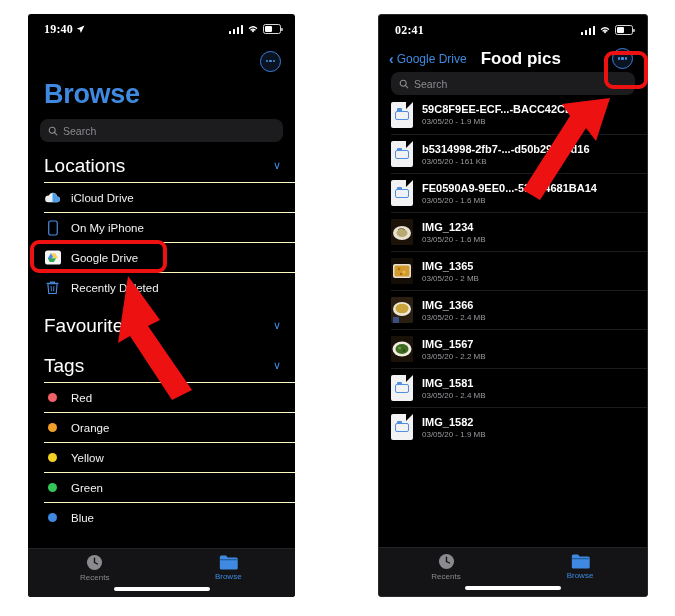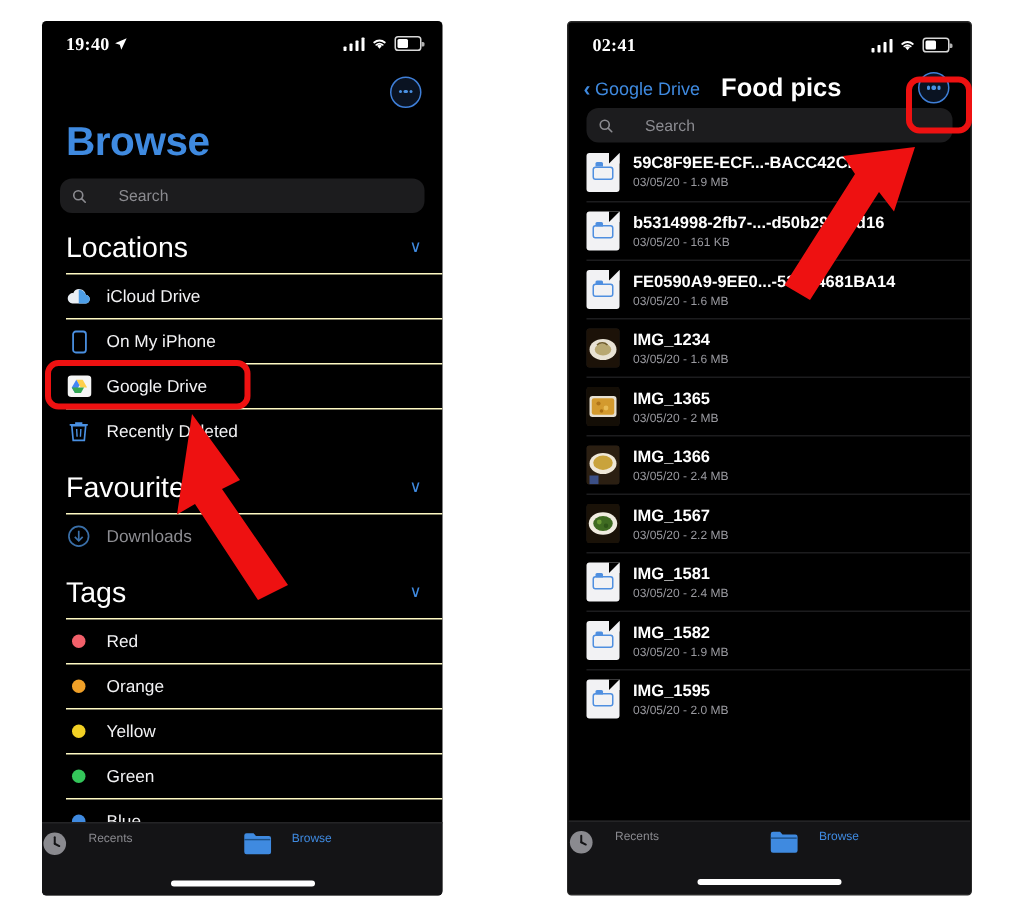--- a/index.html
+++ b/index.html
@@ -59,21 +59,21 @@
     background:#0a1322;
   }
   .more-btn span{width:2.2px;height:2.2px;border-radius:50%;background:#4a90e2;display:block;}
 
   .big-title{
     color:#3f8ae0;font-size:27px;font-weight:bold;
     padding:1px 0 9px 16px;letter-spacing:-.3px;
   }
   .searchbar{
     margin:0 12px;height:23px;border-radius:8px;background:#1c1c1e;
-    display:flex;align-items:center;padding:0 8px;gap:21px;box-sizing:border-box;
+    display:flex;align-items:center;padding:0 8px;gap:5px;box-sizing:border-box;
   }
   .searchbar .mag{flex:0 0 auto;}
   .searchbar .ph{color:#8b8b90;font-size:10.5px;}
 
   .section-head{
     display:flex;align-items:center;justify-content:space-between;
     padding:0 14px 0 16px;height:33px;margin-top:7px;
   }
   .section-head .t{color:#ffffff;font-size:19px;font-weight:normal;}
   .chev{color:#3f8ae0;font-size:11px;line-height:1;}
@@ -89,21 +89,21 @@
   .ic{width:17px;height:17px;flex:0 0 17px;display:flex;align-items:center;justify-content:center;}
 
   .dot{width:9px;height:9px;border-radius:50%;display:block;}
 
   
   .tabbar{
     position:absolute;left:0;right:0;bottom:0;height:49px;
     background:#141416;border-top:1px solid #242426;
     display:flex;align-items:flex-start;padding-top:5px;box-sizing:border-box;
   }
-  .tab{flex:1;display:flex;gap:14px;}
+  .tab{flex:1;display:flex;flex-direction:column;align-items:center;gap:2px;}
   .tab .tl{font-size:8px;}
   .tab.inactive .tl{color:#8a8a8f;}
   .tab.active .tl{color:#3f8ae0;}
   .home-ind{
     position:absolute;bottom:6px;left:50%;transform:translateX(-50%);
     width:96px;height:4px;border-radius:2px;background:#ffffff;
   }
 
   
   .navbar{
@@ -259,30 +259,20 @@
       </svg>
     </span>
     <span class="label">Recently Deleted</span>
   </div>
 
   <div class="section-head">
     <span class="t">Favourites</span>
     <span class="chev">∨</span>
   </div>
 
-  <div class="row">
-    <span class="ic">
-      <svg width="15" height="15" viewBox="0 0 16 16">
-        <circle cx="8" cy="8" r="7" stroke="#3a6fa8" stroke-width="1.2" fill="none"></circle>
-        <line x1="8" y1="4" x2="8" y2="11" stroke="#3a6fa8" stroke-width="1.2"></line>
-        <path d="M5.2 8.4 8 11.2l2.8-2.8" stroke="#3a6fa8" stroke-width="1.2" fill="none"></path>
-      </svg>
-    </span>
-    <span class="label dim">Downloads</span>
-  </div>
 
   <div class="section-head">
     <span class="t">Tags</span>
     <span class="chev">∨</span>
   </div>
 
   <div class="row">
     <span class="ic">
         <span class="dot" style="background:#f2606a"></span>
       </span>
@@ -492,30 +482,20 @@
           <span class="doc-fold"></span>
           <span class="doc-glyph"></span>
         </span>
       <span class="fmeta">
         <span class="fname">IMG_1582</span>
         <span class="fsub">03/05/20 - 1.9 MB</span>
       </span>
     </div>
 
 
-    <div class="frow">
-      <span class="doc-ic">
-          <span class="doc-fold"></span>
-          <span class="doc-glyph"></span>
-        </span>
-      <span class="fmeta">
-        <span class="fname">IMG_1595</span>
-        <span class="fsub">03/05/20 - 2.0 MB</span>
-      </span>
-    </div>
 
   </div>
 
   <div class="tabbar">
     <div class="tab inactive">
       <svg width="17" height="17" viewBox="0 0 18 18">
         <circle cx="9" cy="9" r="8" fill="#8a8a8f"></circle>
         <line x1="9" y1="9" x2="9" y2="4.4" stroke="#141416" stroke-width="1.4" stroke-linecap="round"></line>
         <line x1="9" y1="9" x2="12.2" y2="10.6" stroke="#141416" stroke-width="1.4" stroke-linecap="round"></line>
       </svg>

